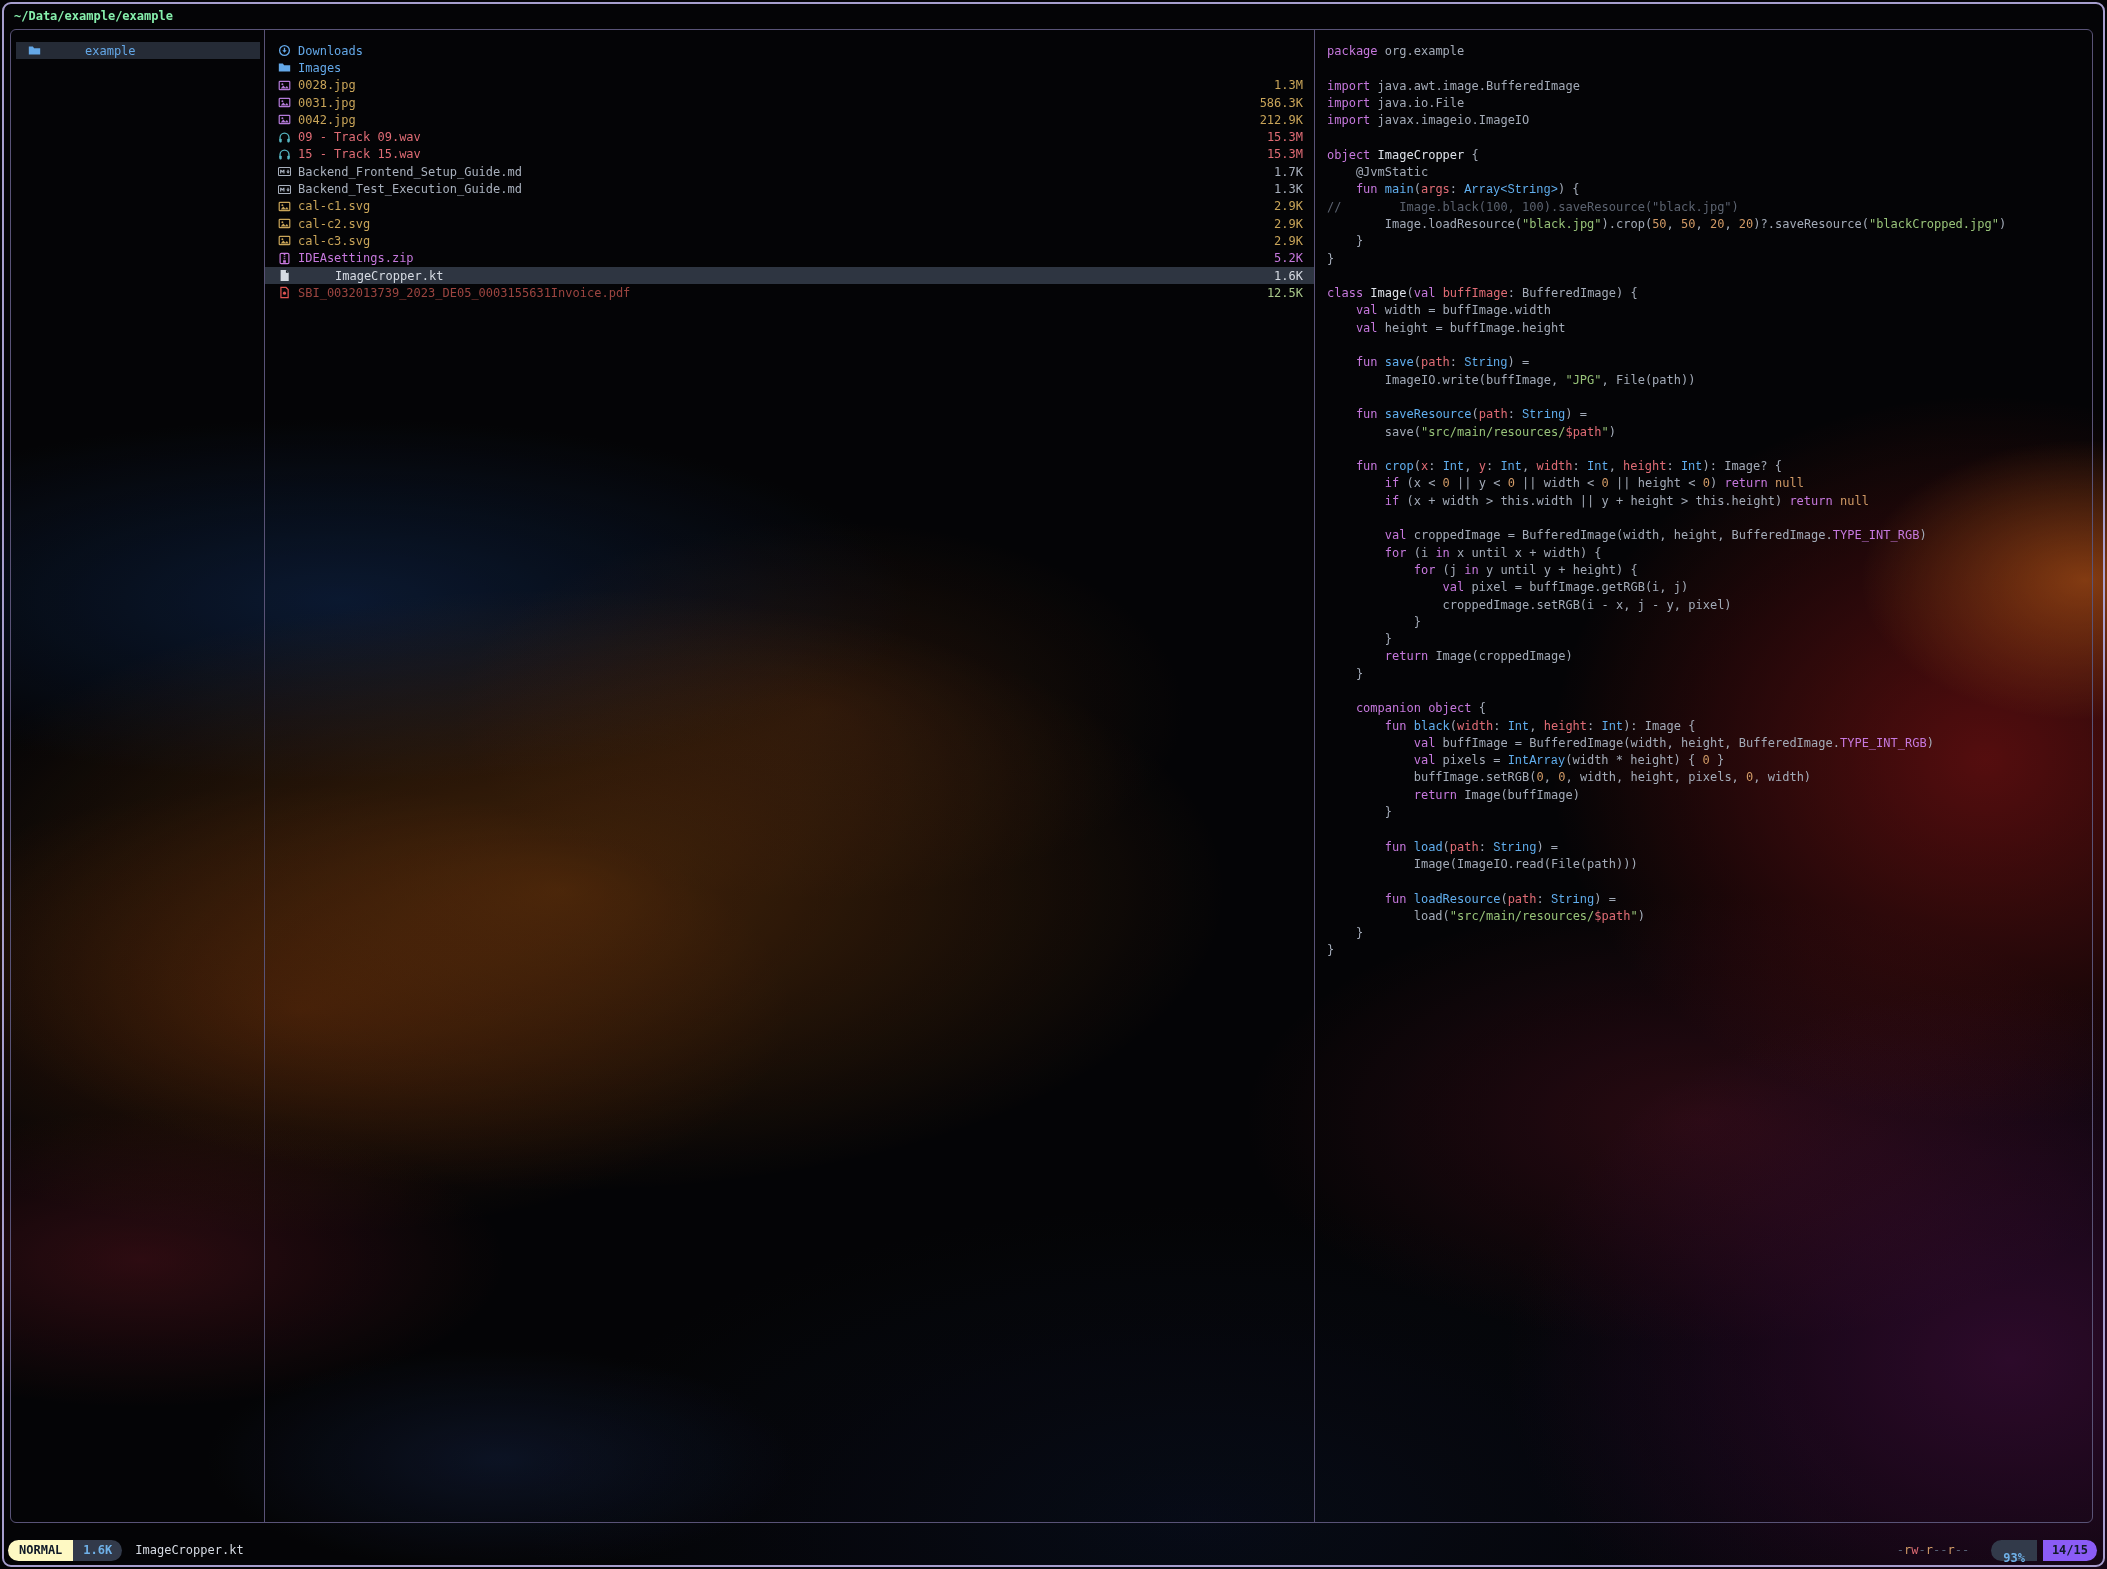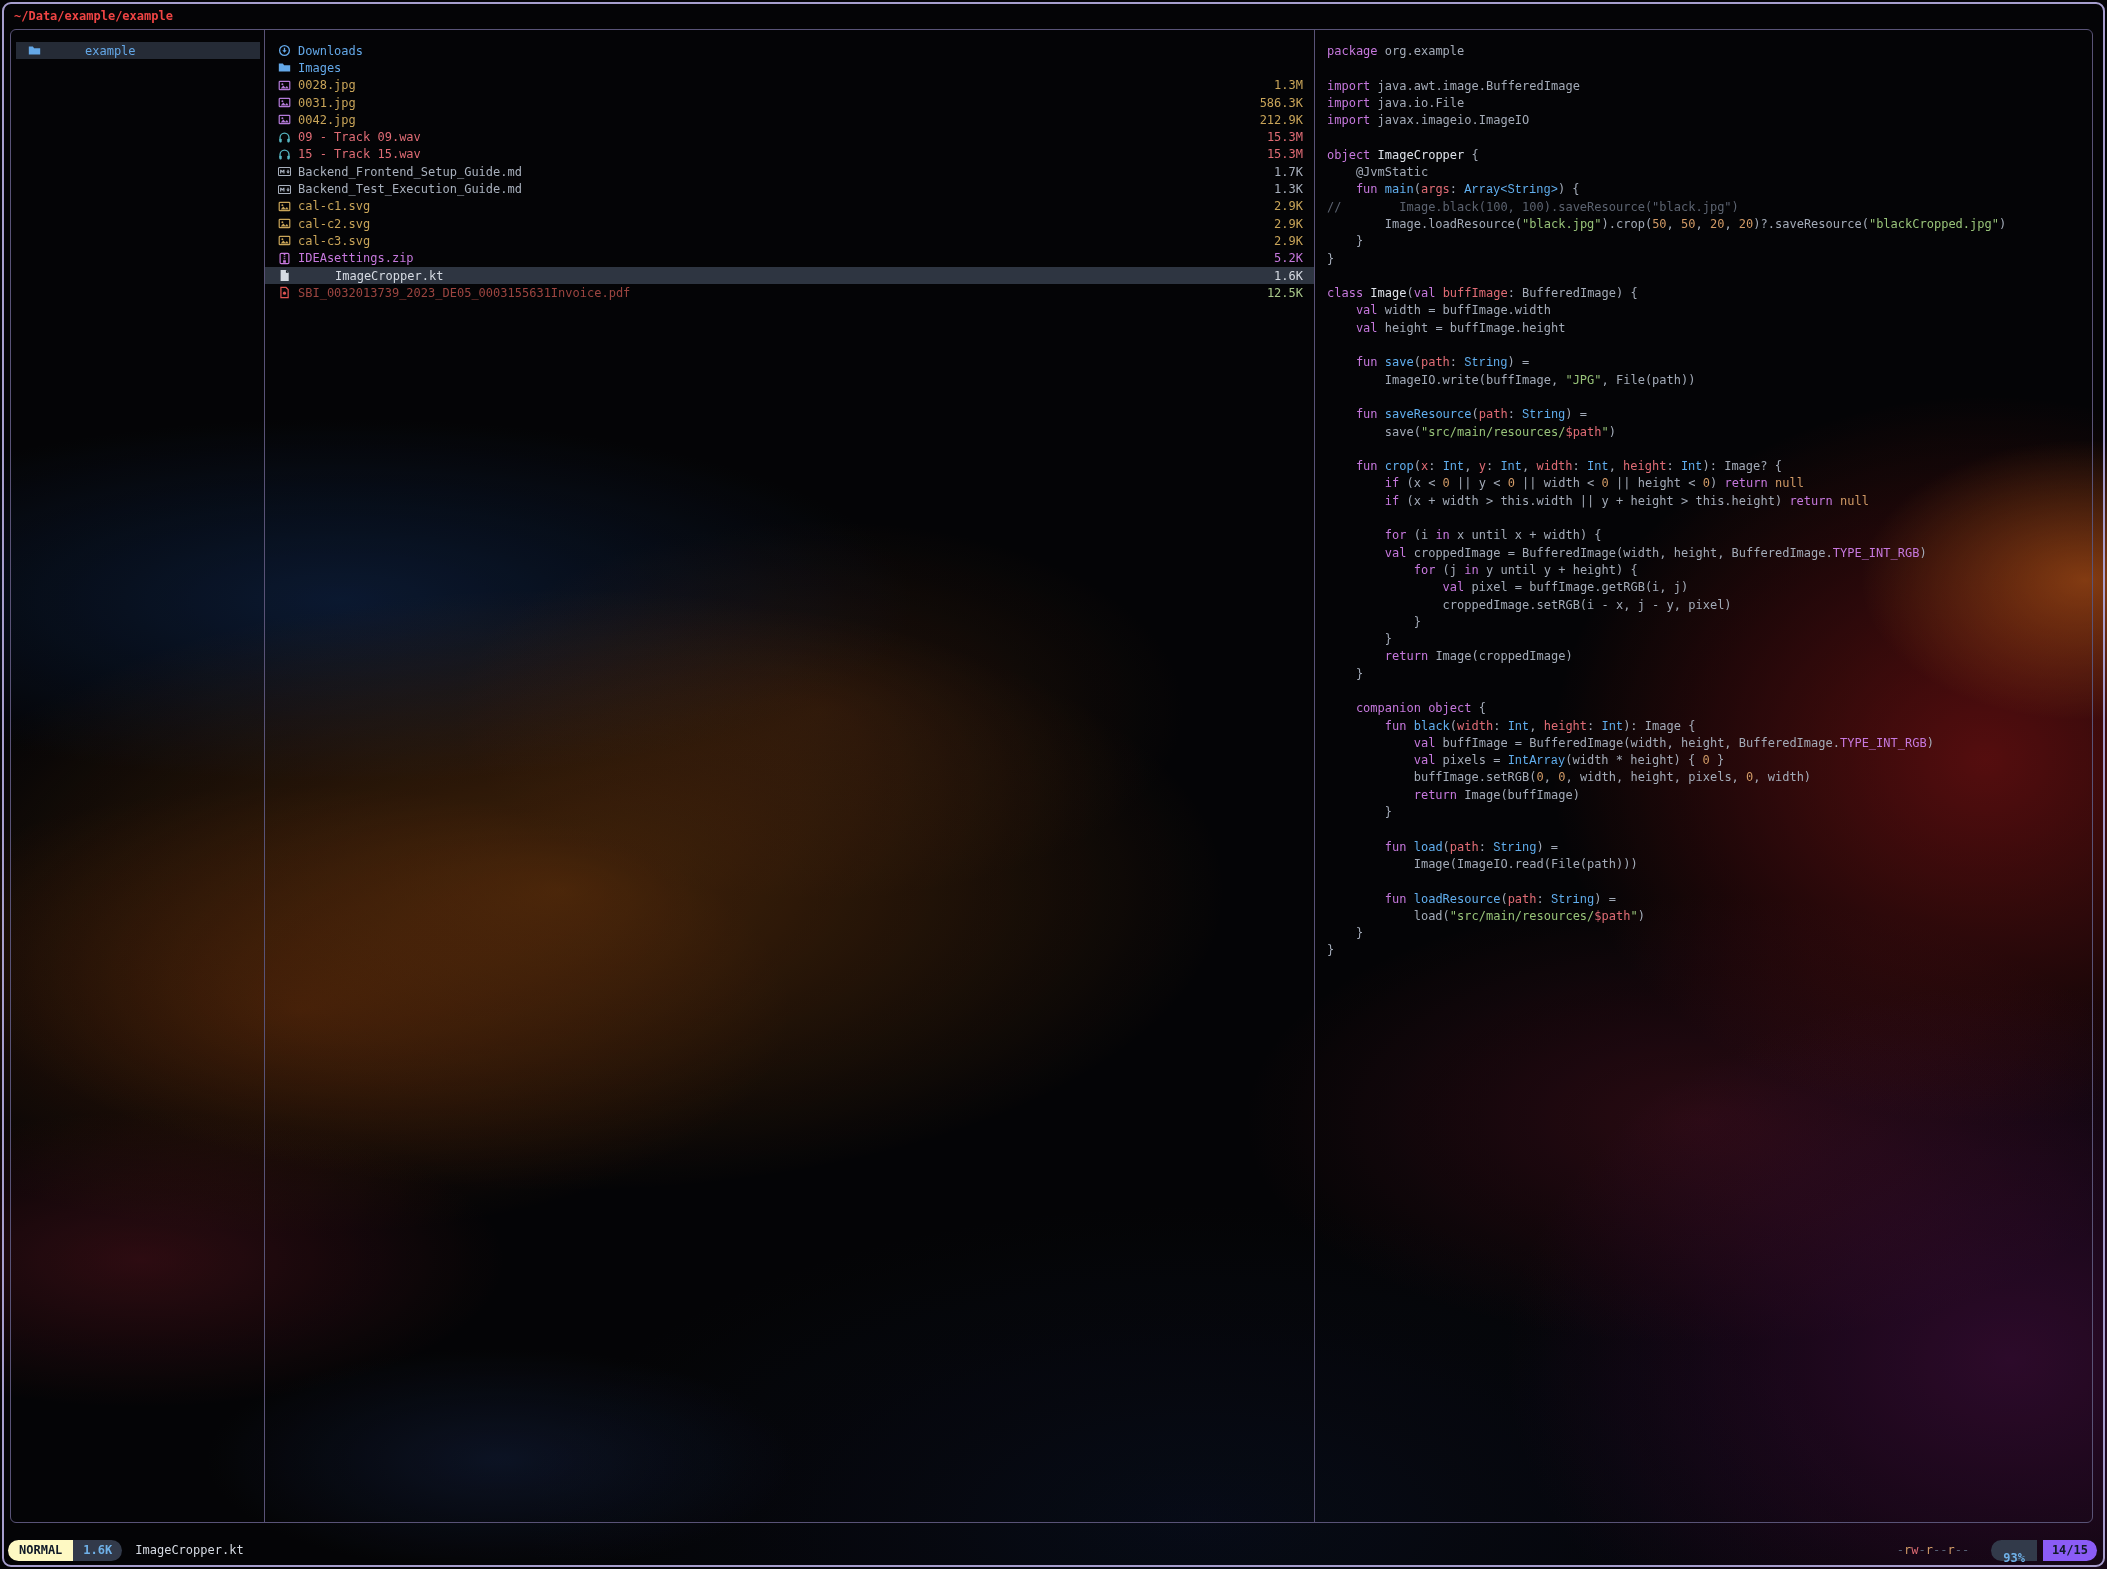--- a/index.html
+++ b/index.html
@@ -29,21 +29,21 @@
     position:absolute; inset:2px;
     border:2px solid rgba(180,171,222,0.92);
     border-radius:9px;
     pointer-events:none;
     z-index:50;
   }
 
   .titlebar {
     position:absolute; left:14px; top:6px; height:20px;
     display:flex; align-items:center;
-    color:#ef4444; font-weight:bold;
+    color:#86efac; font-weight:bold;
     white-space:pre;
   }
 
   .main-box {
     position:absolute; left:10px; top:29px;
     width:2083px; height:1494px;
     border:1px solid #595377;
     border-radius:6px;
     display:flex;
     overflow:hidden;
@@ -227,22 +227,22 @@
       <div class="code-line"><span class="tok-kw">    fun</span><span class="tok-fn"> save</span><span class="tok-pl">(</span><span class="tok-pr">path</span><span class="tok-pl">: </span><span class="tok-ty">String</span><span class="tok-pl">) =</span></div>
       <div class="code-line"><span class="tok-pl">        ImageIO.write(buffImage, </span><span class="tok-str">"JPG"</span><span class="tok-pl">, File(path))</span></div>
       <div class="code-line"></div>
       <div class="code-line"><span class="tok-kw">    fun</span><span class="tok-fn"> saveResource</span><span class="tok-pl">(</span><span class="tok-pr">path</span><span class="tok-pl">: </span><span class="tok-ty">String</span><span class="tok-pl">) =</span></div>
       <div class="code-line"><span class="tok-pl">        save(</span><span class="tok-str">"src/main/resources/</span><span class="tok-pr">$path</span><span class="tok-str">"</span><span class="tok-pl">)</span></div>
       <div class="code-line"></div>
       <div class="code-line"><span class="tok-kw">    fun</span><span class="tok-fn"> crop</span><span class="tok-pl">(</span><span class="tok-pr">x</span><span class="tok-pl">: </span><span class="tok-ty">Int</span><span class="tok-pl">, </span><span class="tok-pr">y</span><span class="tok-pl">: </span><span class="tok-ty">Int</span><span class="tok-pl">, </span><span class="tok-pr">width</span><span class="tok-pl">: </span><span class="tok-ty">Int</span><span class="tok-pl">, </span><span class="tok-pr">height</span><span class="tok-pl">: </span><span class="tok-ty">Int</span><span class="tok-pl">): Image? {</span></div>
       <div class="code-line"><span class="tok-kw">        if</span><span class="tok-pl"> (x &lt; </span><span class="tok-num">0</span><span class="tok-pl"> || y &lt; </span><span class="tok-num">0</span><span class="tok-pl"> || width &lt; </span><span class="tok-num">0</span><span class="tok-pl"> || height &lt; </span><span class="tok-num">0</span><span class="tok-pl">) </span><span class="tok-kw">return</span><span class="tok-num"> null</span></div>
       <div class="code-line"><span class="tok-kw">        if</span><span class="tok-pl"> (x + width &gt; this.width || y + height &gt; this.height) </span><span class="tok-kw">return</span><span class="tok-num"> null</span></div>
       <div class="code-line"></div>
+      <div class="code-line"><span class="tok-kw">        val</span><span class="tok-pl"> croppedImage = BufferedImage(width, height, BufferedImage.</span><span class="tok-ct">TYPE_INT_RGB</span><span class="tok-pl">)</span></div>
       <div class="code-line"><span class="tok-kw">        for</span><span class="tok-pl"> (i </span><span class="tok-kw">in</span><span class="tok-pl"> x until x + width) {</span></div>
-      <div class="code-line"><span class="tok-kw">        val</span><span class="tok-pl"> croppedImage = BufferedImage(width, height, BufferedImage.</span><span class="tok-ct">TYPE_INT_RGB</span><span class="tok-pl">)</span></div>
       <div class="code-line"><span class="tok-kw">            for</span><span class="tok-pl"> (j </span><span class="tok-kw">in</span><span class="tok-pl"> y until y + height) {</span></div>
       <div class="code-line"><span class="tok-kw">                val</span><span class="tok-pl"> pixel = buffImage.getRGB(i, j)</span></div>
       <div class="code-line"><span class="tok-pl">                croppedImage.setRGB(i - x, j - y, pixel)</span></div>
       <div class="code-line"><span class="tok-pl">            }</span></div>
       <div class="code-line"><span class="tok-pl">        }</span></div>
       <div class="code-line"><span class="tok-kw">        return</span><span class="tok-pl"> Image(croppedImage)</span></div>
       <div class="code-line"><span class="tok-pl">    }</span></div>
       <div class="code-line"></div>
       <div class="code-line"><span class="tok-kw">    companion object</span><span class="tok-pl"> {</span></div>
       <div class="code-line"><span class="tok-kw">        fun</span><span class="tok-fn"> black</span><span class="tok-pl">(</span><span class="tok-pr">width</span><span class="tok-pl">: </span><span class="tok-ty">Int</span><span class="tok-pl">, </span><span class="tok-pr">height</span><span class="tok-pl">: </span><span class="tok-ty">Int</span><span class="tok-pl">): Image {</span></div>

